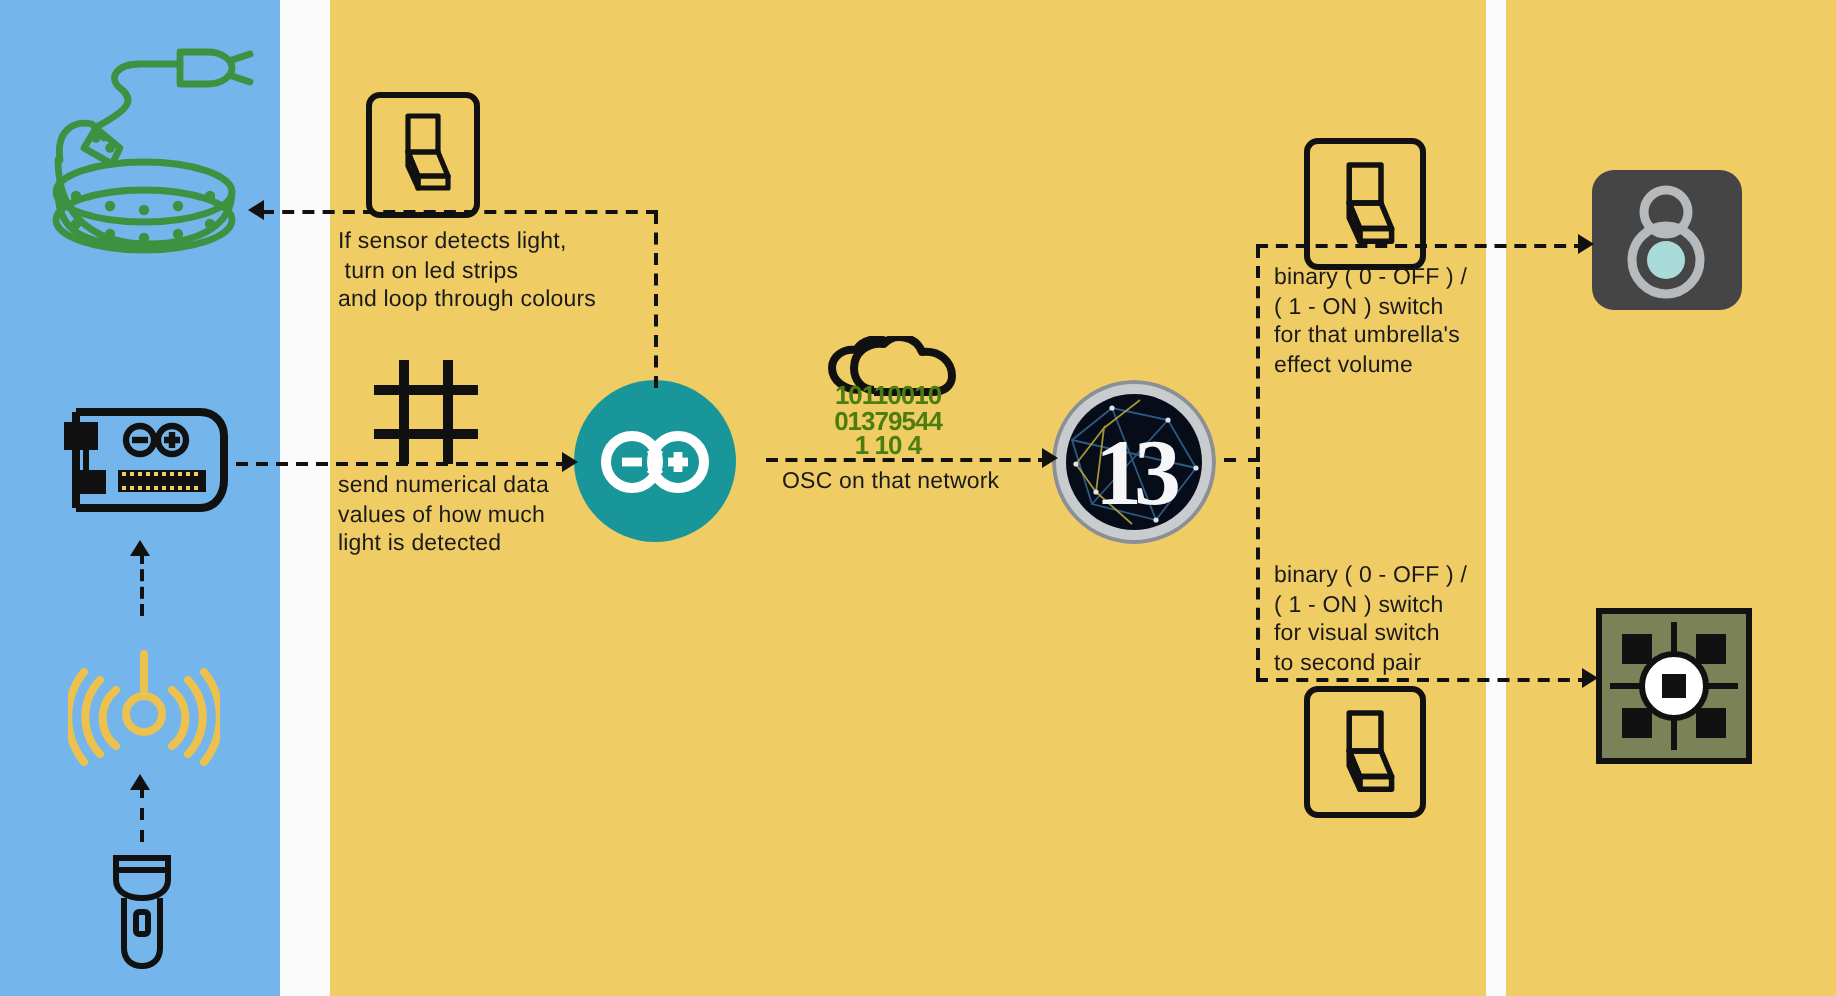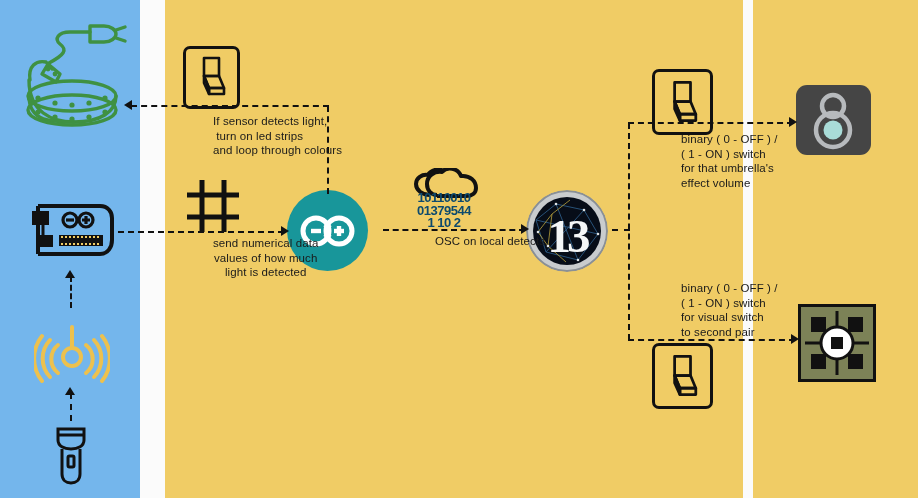--- a/index.html
+++ b/index.html
@@ -7,21 +7,21 @@
        font-family:"Liberation Sans","DejaVu Sans",sans-serif;}
   #stage{position:relative;width:918px;height:498px;background:#fbfbfb;}
 
   .panel{position:absolute;}
   #panel-blue{left:0;top:0;width:140px;height:498px;background:#74b6ec;}
   #panel-yellow-1{left:165px;top:0;width:578px;height:498px;background:#f0cc65;}
   #panel-yellow-2{left:753px;top:0;width:165px;height:498px;background:#f0cc65;}
 
   .node{position:absolute;}
   .lbl{position:absolute;color:#1a1a1a;font-size:11.5px;line-height:14.6px;
-       letter-spacing:0.1px;white-space:pre;margin-left:44px;}
+       letter-spacing:0.1px;white-space:pre;}
 
   
   .dline{position:absolute;}
   .dh{border-top:2px dashed #111;height:0;}
   .dv{border-left:2px dashed #111;width:0;}
   .arrow{position:absolute;width:0;height:0;}
   .arr-r{border-top:5px solid transparent;border-bottom:5px solid transparent;border-left:8px solid #111;}
   .arr-l{border-top:5px solid transparent;border-bottom:5px solid transparent;border-right:8px solid #111;}
   .arr-u{border-left:5px solid transparent;border-right:5px solid transparent;border-bottom:8px solid #111;}
 
@@ -165,25 +165,25 @@
     </svg>
   </div>
 
   <div class="node" style="left:404px;top:168px;width:80px;height:58px;">
     <svg width="80" height="32" viewBox="0 0 80 32" fill="none" stroke="#111" stroke-width="4" stroke-linejoin="round">
       <path d="M26 27 C18 27 12 22 12 16 C12 10 18 6 24 7 C27 2 34 0 40 3"></path>
       <path d="M33 27 C27 27 23 22 23 16 C23 8 30 3 38 4 C43 -2 54 0 57 8 C66 7 72 13 72 20 C72 25 68 28 62 28 L33 28"></path>
       <path d="M2 27 L78 27" stroke-width="0"></path>
     </svg>
     <div style="position:absolute;left:0;top:24px;width:80px;font-weight:bold;
-                font-size:13px;line-height:12.5px;color:#0c4a6e;text-align:center;
+                font-size:13px;line-height:12.5px;color:#4d7c0f;text-align:center;
                 font-family:'Liberation Sans',sans-serif;letter-spacing:-0.5px;">
       <div>10110010</div>
       <div>01379544</div>
-      <div>1   10  2</div>
+      <div>1   10  4</div>
     </div>
   </div>
 
   <div class="isadora-logo" style="left:526px;top:190px;width:82px;height:82px;">
     <svg width="82" height="82" viewBox="0 0 82 82">
       <circle cx="41" cy="41" r="40" fill="#c9ccce"></circle>
       <circle cx="41" cy="41" r="40" fill="none" stroke="#8a9096" stroke-width="2"></circle>
       <circle cx="41" cy="41" r="34" fill="#070d18"></circle>
       <g stroke="#2f5f8a" stroke-width="0.9" fill="none" opacity="0.95">
         <path d="M10 30 L30 14 L58 20 L72 44 L52 70 L20 62 Z"></path>
@@ -273,25 +273,25 @@
   <div class="dline dh" style="left:628px;top:122px;width:165px;"></div>
   <div class="arrow arr-r" style="left:789px;top:117px;"></div>
 
   <div class="dline dh" style="left:628px;top:339px;width:167px;"></div>
   <div class="arrow arr-r" style="left:791px;top:334px;"></div>
 
   <div class="lbl" style="left:169px;top:114px;">If sensor detects light,
  turn on led strips
 and loop through colours</div>
 
-  <div class="lbl" style="left:169px;top:236px;text-align:center;">send numerical data
+  <div class="lbl" style="left:169px;top:236px;">send numerical data
 values of how much
 light is detected</div>
 
-  <div class="lbl" style="left:391px;top:234px;">OSC on local detects</div>
+  <div class="lbl" style="left:391px;top:234px;">OSC on that network</div>
 
   <div class="lbl" style="left:637px;top:132px;">binary ( 0 - OFF ) /
 ( 1 - ON ) switch
 for that umbrella's
 effect volume</div>
 
   <div class="lbl" style="left:637px;top:281px;">binary ( 0 - OFF ) /
 ( 1 - ON ) switch
 for visual switch
 to second pair</div>

